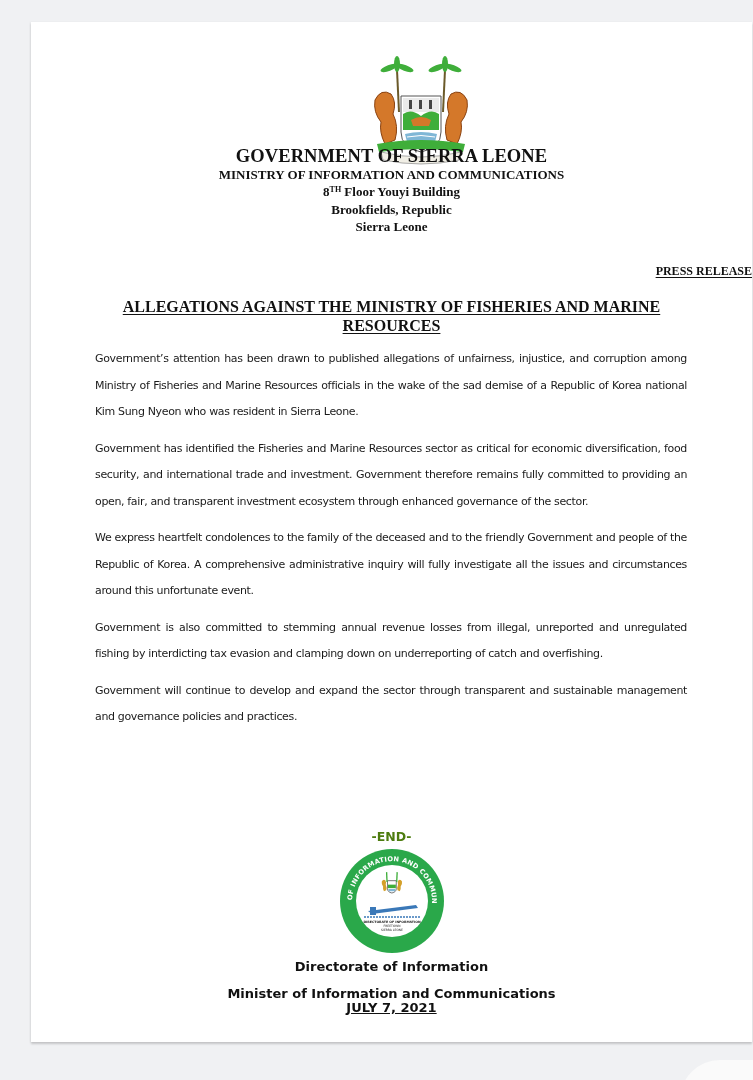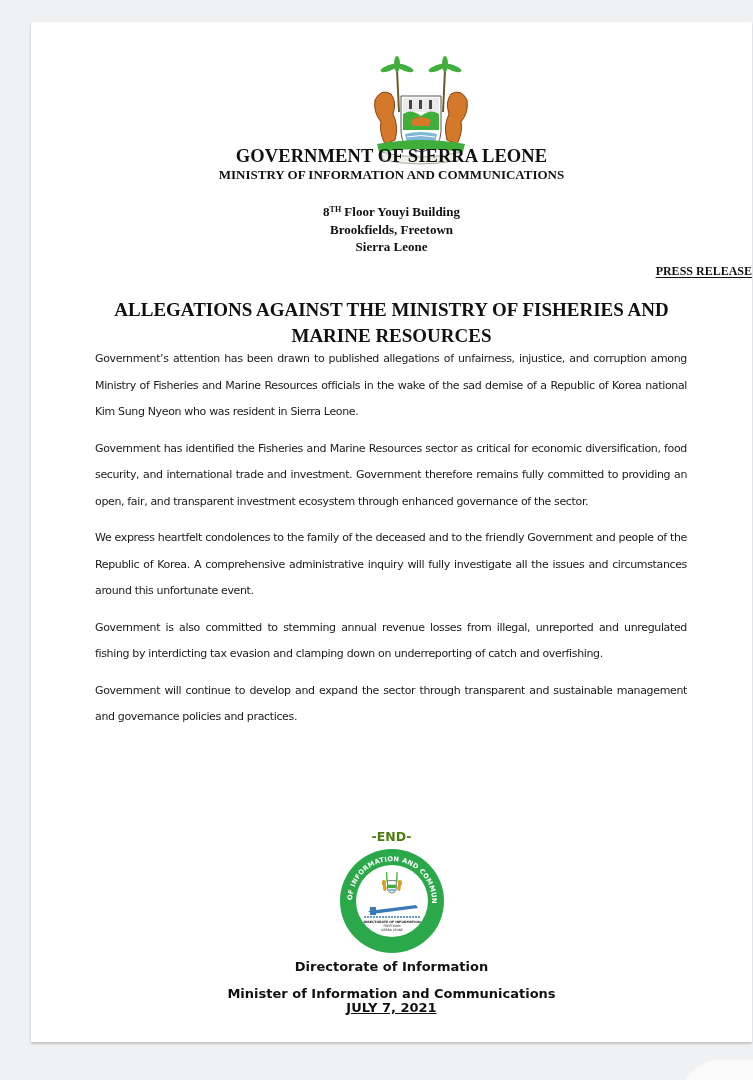--- a/index.html
+++ b/index.html
@@ -13,27 +13,27 @@
     position: absolute; left: 31px; top: 22px; width: 721px; height: 1020px;
     background: #ffffff;
     box-shadow: 0 2px 2px rgba(0,0,0,0.18), -1px 0 2px rgba(0,0,0,0.04);
   }
   .crest {
     position: absolute; left: 336px; top: 30px; width: 108px; height: 118px;
   }
   .serif { font-family: "Liberation Serif", "DejaVu Serif", serif; font-weight: bold; color: #111; text-align: center; }
   .gov-title { position: absolute; left: 0; right: 0; top: 124px; font-size: 18.5px; letter-spacing: 0.1px; }
   .ministry { position: absolute; left: 0; right: 0; top: 145px; font-size: 13px; }
-  .addr { position: absolute; left: 0; right: 0; font-size: 13px; margin-top: 20px; }
+  .addr { position: absolute; left: 0; right: 0; font-size: 13px; }
   .addr1 { top: 162px; }
   .addr2 { top: 180px; }
   .addr3 { top: 197px; }
   .addr sup { font-size: 8px; vertical-align: 4px; }
   .press { position: absolute; left: 0; right: 0; top: 242px; font-size: 12px; text-decoration: underline; text-underline-offset: 2px; text-align: right; }
-  .headline { position: absolute; left: 60px; right: 60px; top: 275px; font-size: 19px; line-height: 26px; text-underline-offset: 2px; }
+  .headline { position: absolute; left: 60px; right: 60px; top: 275px; font-size: 16px; line-height: 19px; text-decoration: underline; text-underline-offset: 2px; }
   .body {
     position: absolute; left: 64px; width: 592px; top: 324px;
     font-family: "DejaVu Sans", sans-serif; font-size: 11px; line-height: 26.5px; color: #1a1a1a;
     text-align: justify; letter-spacing: -0.35px;
   }
   .body p { margin: 0 0 10px 0; }
   .end { position: absolute; left: 0; right: 0; top: 807px; text-align: center; font-family: "DejaVu Sans", sans-serif; font-weight: bold; font-size: 12.5px; color: #4d7c0f; }
   .seal { position: absolute; left: 307px; top: 825px; width: 108px; height: 108px; }
   .sig { position: absolute; left: 0; right: 0; text-align: center; font-family: "DejaVu Sans", sans-serif; font-weight: bold; font-size: 13px; color: #111; }
   .sig1 { top: 937px; }
@@ -74,21 +74,21 @@
     <path d="M38 82 Q54 78 70 82 L68 90 Q54 96 40 90Z" fill="#7fb7d6"></path>
     <path d="M40 85 Q54 82 68 85" stroke="#fff" stroke-width="1" fill="none"></path>
 
     <path d="M10 92 Q54 84 98 92 L96 100 Q54 94 12 100Z" fill="#3fae3a"></path>
     <path d="M14 100 Q54 110 94 100 L92 108 Q54 116 16 108Z" fill="#f1efe6" stroke="#888" stroke-width="0.7"></path>
   </svg>
 
   <div class="serif gov-title">GOVERNMENT OF SIERRA LEONE</div>
   <div class="serif ministry">MINISTRY OF INFORMATION AND COMMUNICATIONS</div>
   <div class="serif addr addr1"><span>8</span><sup>TH</sup><span> Floor Youyi Building</span></div>
-  <div class="serif addr addr2">Brookfields, Freetown</div>
+  <div class="serif addr addr2">Brookfields, Republic</div>
   <div class="serif addr addr3">Sierra Leone</div>
 
   <div class="serif press">PRESS RELEASE</div>
   <div class="serif headline">ALLEGATIONS AGAINST THE MINISTRY OF FISHERIES AND MARINE RESOURCES</div>
 
   <div class="body">
     <p>Government’s attention has been drawn to published allegations of unfairness, injustice, and corruption among Ministry of Fisheries and Marine Resources officials in the wake of the sad demise of a Republic of Korea national Kim Sung Nyeon who was resident in Sierra Leone.</p>
     <p>Government has identified the Fisheries and Marine Resources sector as critical for economic diversification, food security, and international trade and investment. Government therefore remains fully committed to providing an open, fair, and transparent investment ecosystem through enhanced governance of the sector.</p>
     <p>We express heartfelt condolences to the family of the deceased and to the friendly Government and people of the Republic of Korea. A comprehensive administrative inquiry will fully investigate all the issues and circumstances around this unfortunate event.</p>
     <p>Government is also committed to stemming annual revenue losses from illegal, unreported and unregulated fishing by interdicting tax evasion and clamping down on underreporting of catch and overfishing.</p>

